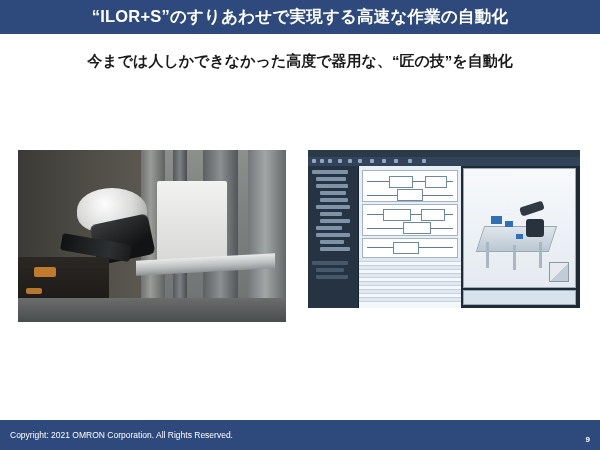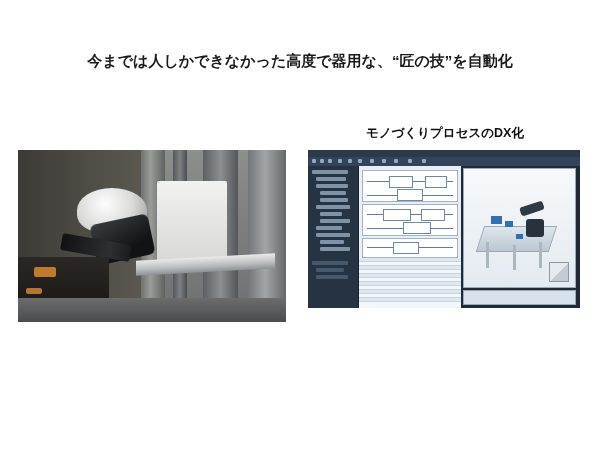--- a/index.html
+++ b/index.html
@@ -261,25 +261,27 @@
     color: #ffffff;
     font-size: 8px;
     font-weight: bold;
   }
 </style>
 </head>
 <body>
 
 <div class="slide">
 
+  <div class="title-bar">
+    <div class="title-text">“ILOR+S”のすりあわせで実現する高速な作業の自動化</div>
+  </div>
 
   <div class="subtitle">今までは人しかできなかった高度で器用な、“匠の技”を自動化</div>
 
 
-  <div class="caption right">モノづくりプロセスのDX化</div>
 
   <div class="panel left">
     <div class="ph-bg"></div>
     <div class="ph-wall"></div>
     <div class="ph-pillar ph-p1"></div>
     <div class="ph-pillar ph-p2"></div>
     <div class="ph-pillar ph-p3"></div>
     <div class="ph-pillar ph-p4"></div>
     <div class="ph-white-box"></div>
     <div class="ph-rail"></div>
@@ -372,15 +374,18 @@
         <div class="sw-3d-blue" style="left:47%; top:55%; width:6%;  height:4%"></div>
         <div class="sw-3d-robot-arm"></div>
         <div class="sw-3d-robot-base"></div>
         <div class="sw-3d-cube"></div>
       </div>
 
       <div class="sw-bottom-panel"></div>
     </div>
   </div>
 
+  <div class="footer">
+    <div class="footer-copy">Copyright:  2021 OMRON Corporation.  All Rights Reserved.</div>
+  </div>
   <div class="page-num">9</div>
 
 </div>
 
 </body></html>

